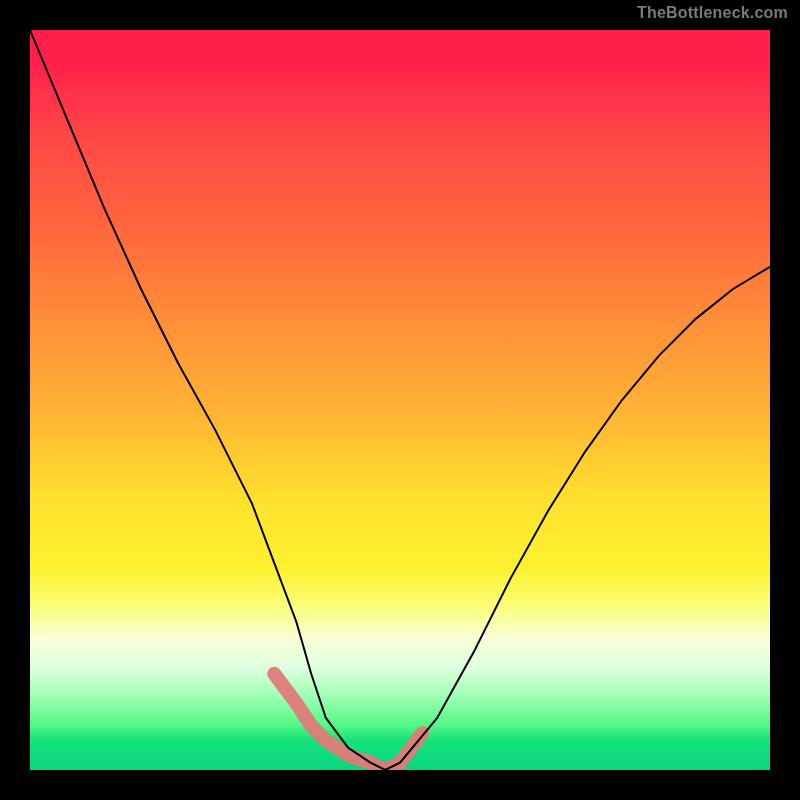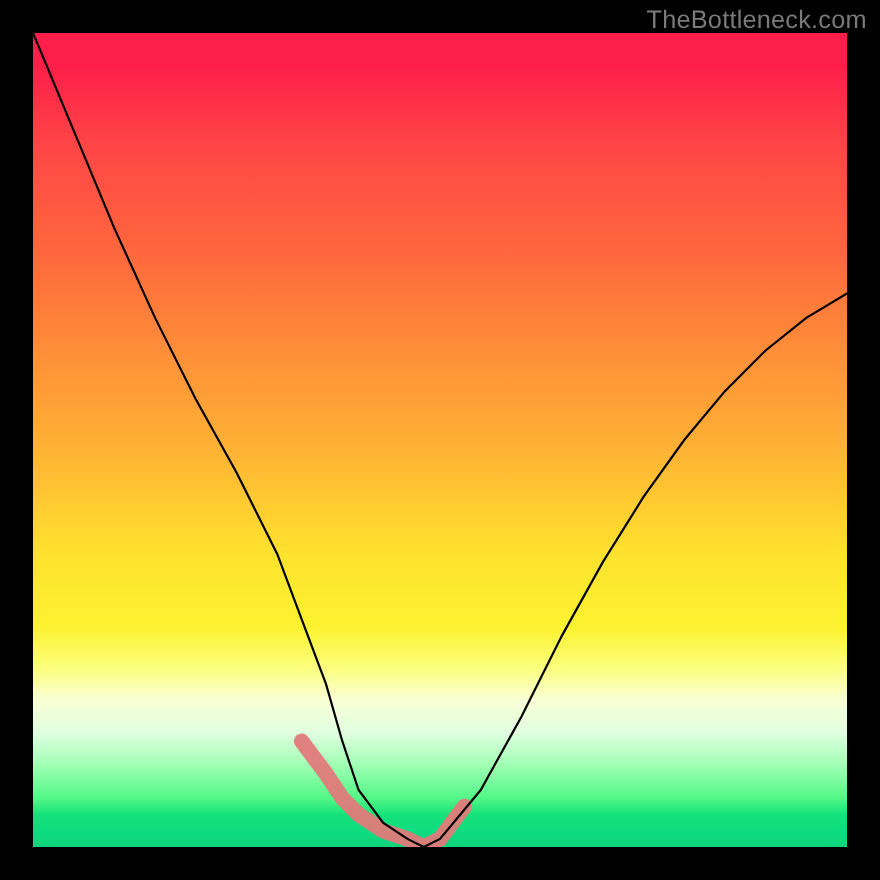--- a/index.html
+++ b/index.html
@@ -15,22 +15,22 @@
     position: relative;
     width: 800px;
     height: 800px;
     background: #000;
   }
   .watermark {
     position: absolute;
     top: 4px;
     right: 12px;
     color: #7a7a7a;
-    font-size: 23px;
-    font-weight: 400;
+    font-size: 16px;
+    font-weight: 700;
     letter-spacing: 0.2px;
     z-index: 10;
   }
   .plot {
     position: absolute;
     left: 30px;
     top: 30px;
     width: 740px;
     height: 740px;
     overflow: hidden;

